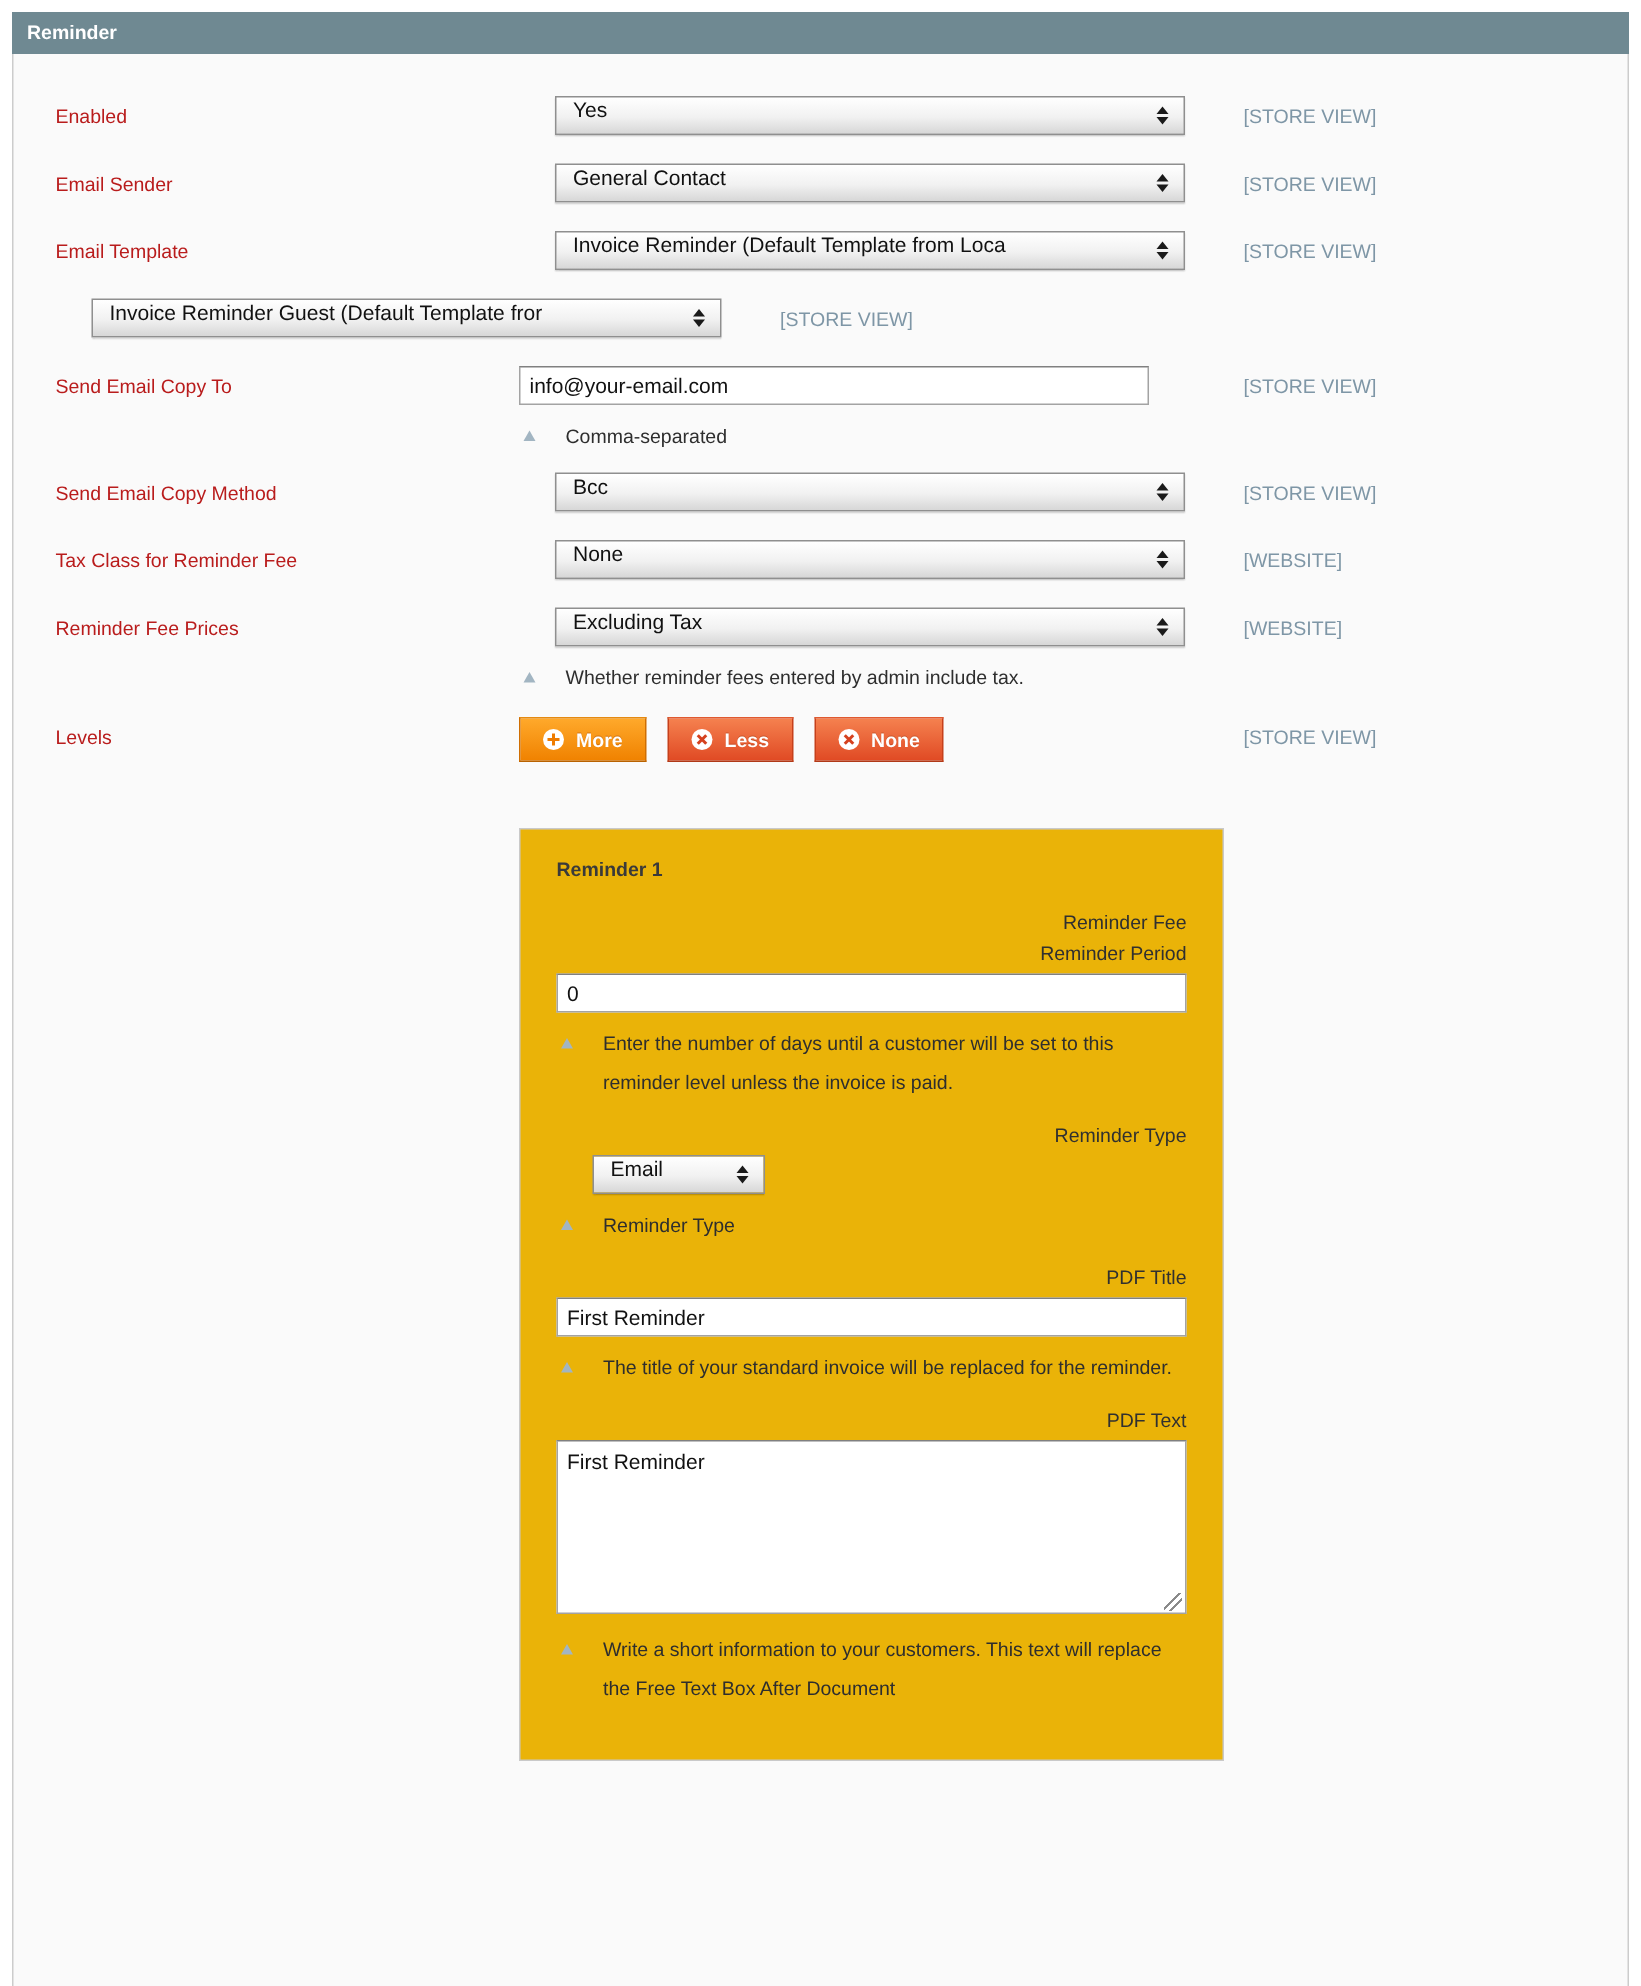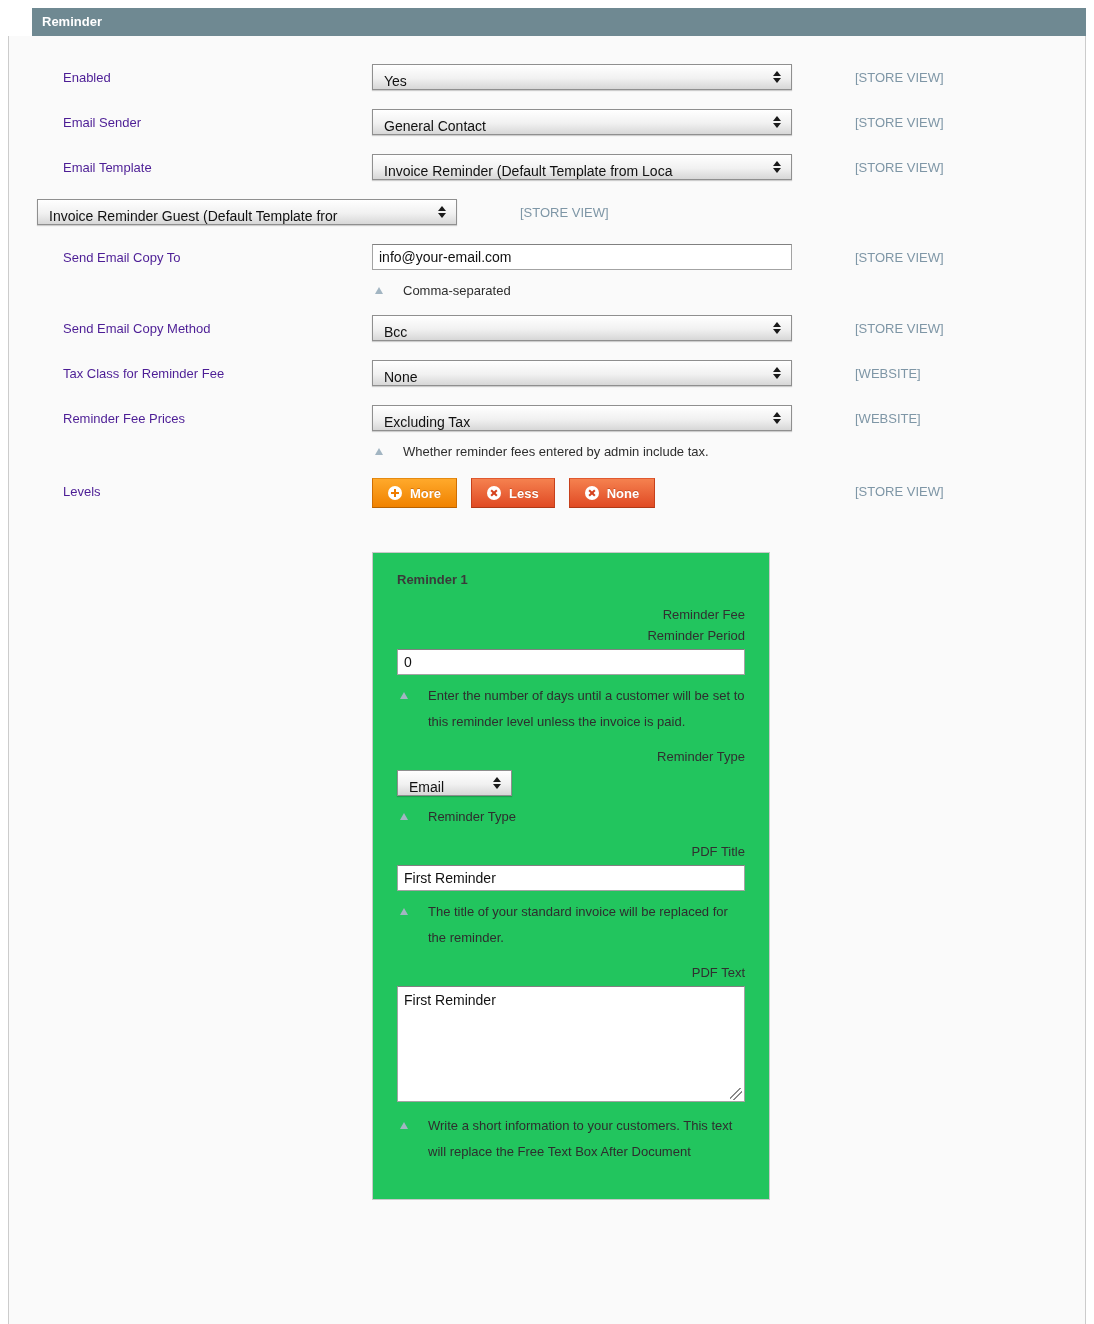--- a/index.html
+++ b/index.html
@@ -7,47 +7,47 @@
   body {
     width:1094px; height:1324px; overflow:hidden;
     background:#ffffff;
     font-family:"Liberation Sans", sans-serif;
     font-size:13px; color:#303030;
   }
   .wrap { margin:8px 8px 0 8px; }
 
   .panel-header {
     background:#6f8992; color:#fff; font-weight:bold;
-    padding:6px 10px 7px; font-size:13px;margin-left:24px;
+    padding:6px 10px 7px; font-size:13px;
   }
   .panel-body {
     background:#fafafa;
     border-left:1px solid #cccccc; border-right:1px solid #cccccc;
     padding:28px 0 0 28px;
     height:1290px; overflow:hidden;
   }
 
   
   .frow { display:flex; align-items:flex-start; margin-bottom:19px; }
-  .flabel { width:309px; padding-top:6px; color:#4c1d95;margin-left:26px; }
+  .flabel { width:309px; padding-top:6px; color:#b91c1c; }
   .fctl { width:420px; }
   .fscope { margin-left:63px; padding-top:6px; color:#7e96a6; white-space:nowrap; }
   .frow.tight { margin-bottom:11px; }
   .frow.feeprices { margin-bottom:13px; }
   .frow.levels { margin-bottom:32px; }
 
   
   .sel {
     position:relative; width:100%; height:26px;
     border:1px solid #8f8f8f; border-radius:0;
     background:linear-gradient(#ffffff, #f1f1f1 55%, #d7d7d7);
     box-shadow:0 1px 1px rgba(0,0,0,.18);
-    display:flex; align-items:flex-end;
+    display:flex; align-items:flex-start;
     padding:0 30px 0 11px; font-size:14px; color:#111;
-    cursor:default; overflow:hidden; white-space:nowrap;
+    cursor:default; overflow:hidden; white-space:nowrap;margin-left:24px;
   }
   .sel.small { width:115px; }
   .arrows { position:absolute; right:10px; top:50%; transform:translateY(-50%);
     display:flex; flex-direction:column; align-items:center; gap:2px; }
   .tri-up { width:0;height:0;border-left:4px solid transparent;border-right:4px solid transparent;border-bottom:5px solid #1a1a1a; }
   .tri-dn { width:0;height:0;border-left:4px solid transparent;border-right:4px solid transparent;border-top:5px solid #1a1a1a; }
 
   
   .txt {
     width:100%; height:26px; border:1px solid #a3a3a3; border-top-color:#808080;
@@ -82,21 +82,21 @@
   .btn-more { background:linear-gradient(#ffa92b,#f08200); border-color:#e58a10 #cf6e02 #b96200; }
   .btn-del  { background:linear-gradient(#f5814f,#e04a24); border-color:#e0592f #c6401b #b03917; }
   .circ { position:relative; flex:none; width:14px; height:14px; border-radius:50%; background:#fff; }
   .circ.plus::before { content:""; position:absolute; left:3px; top:6px; width:8px; height:2px; background:#ef7c00; }
   .circ.plus::after  { content:""; position:absolute; left:6px; top:3px; width:2px; height:8px; background:#ef7c00; }
   .circ.x::before { content:""; position:absolute; left:3px; top:6px; width:8px; height:2px; background:#d5411e; transform:rotate(45deg); }
   .circ.x::after  { content:""; position:absolute; left:3px; top:6px; width:8px; height:2px; background:#d5411e; transform:rotate(-45deg); }
 
   
   .rbox {
-    width:398px; border:1px solid #c9c9c9; background:#22c55e;
+    width:470px; border:1px solid #c9c9c9; background:#eab308;
     padding:19px 24px 20px; margin-top:12px;
   }
   .rbox-title { font-weight:bold; color:#3a3a3a; margin-bottom:20px; }
   .group-label { margin-bottom:6px; color:#303030;text-align:right; }
   .rbox .note { margin-bottom:14px; }
 </style>
 </head>
 <body>
 
 <div class="wrap">

